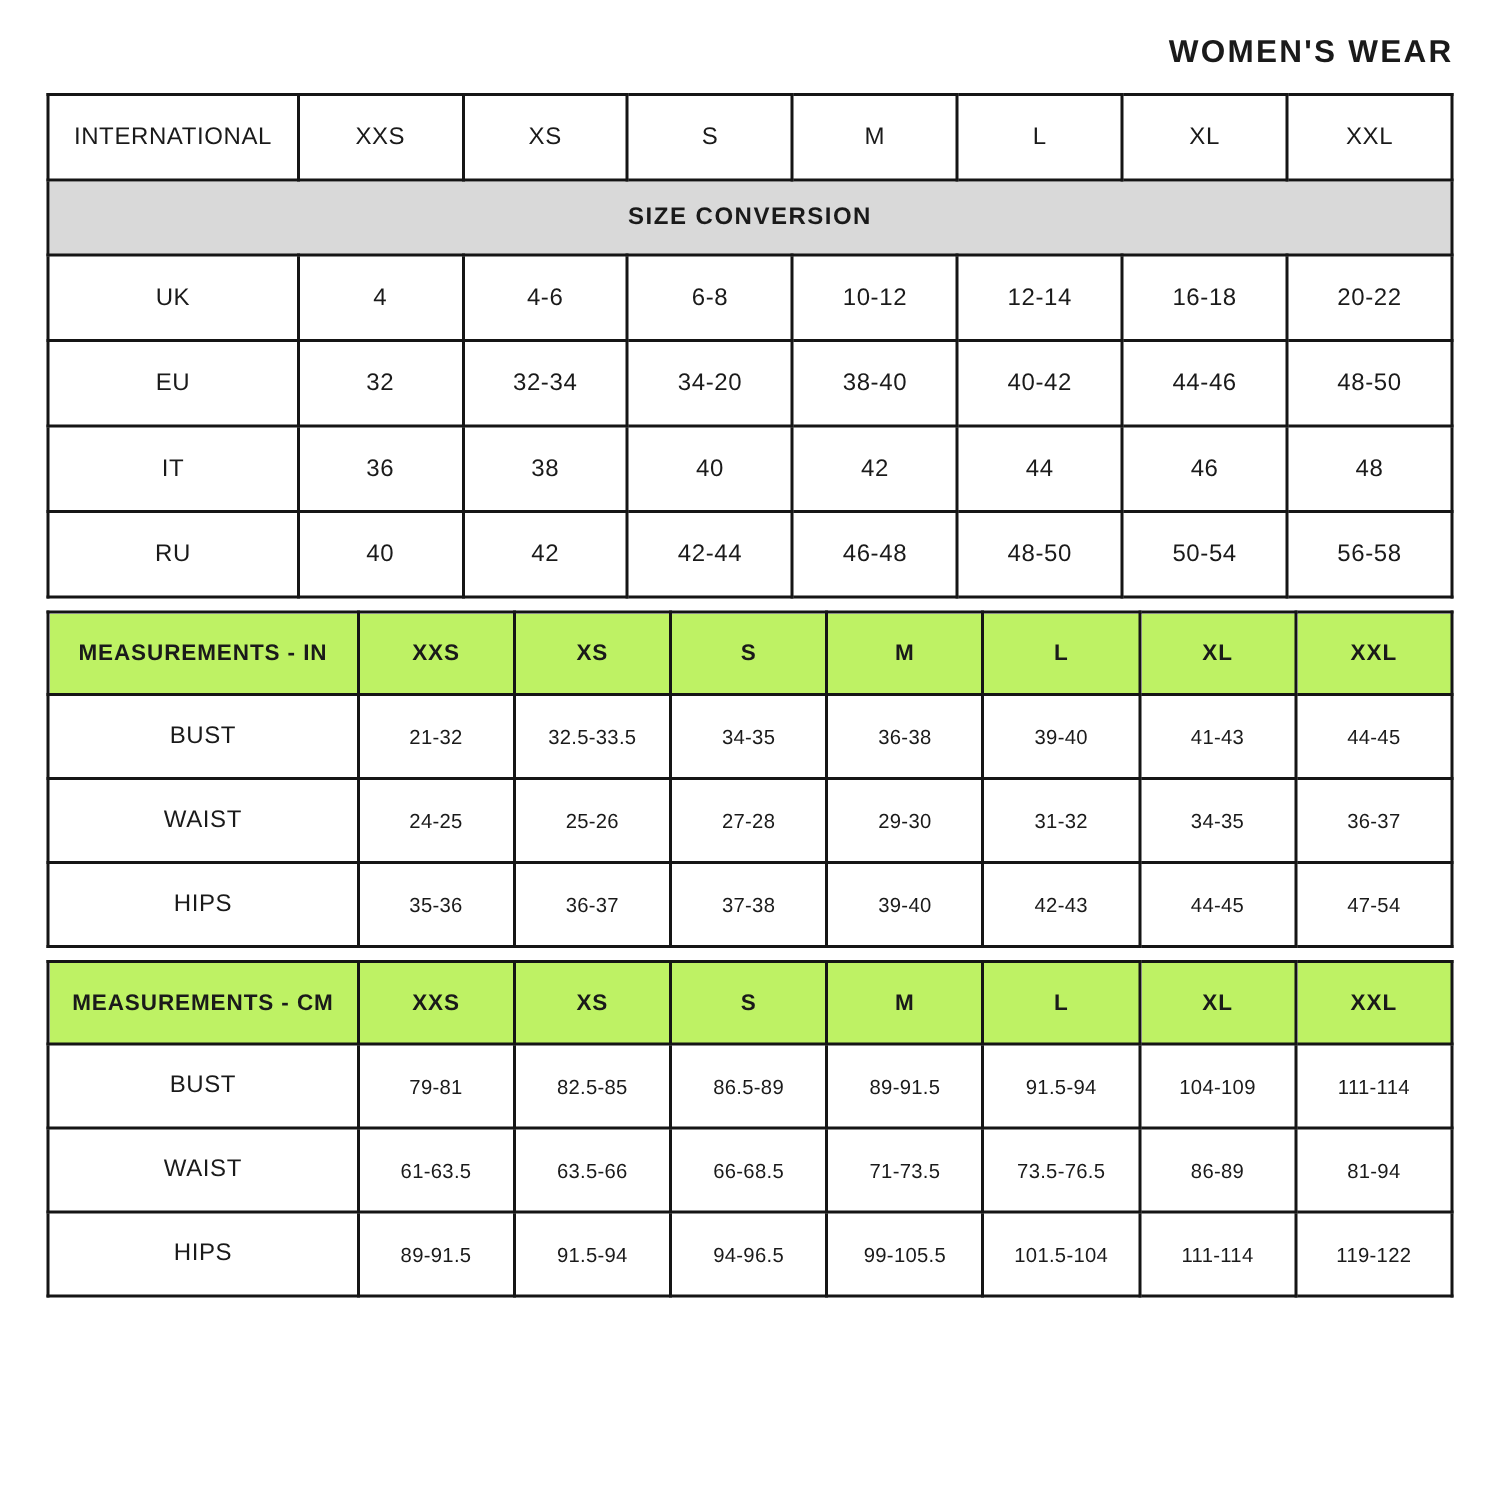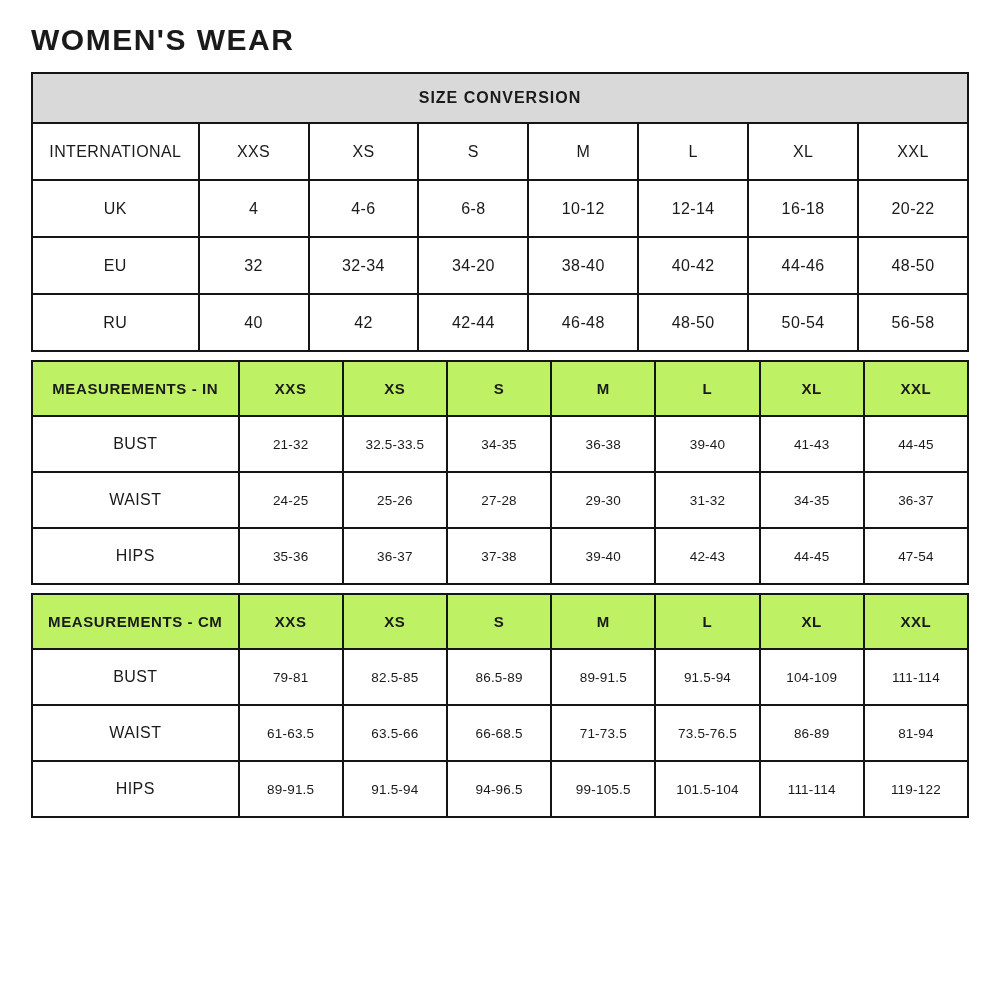--- a/index.html
+++ b/index.html
@@ -4,22 +4,22 @@
 <style>
   html,body{margin:0;padding:0;background:#fff;}
   body{
     width:1000px;height:1000px;
     font-family:"Liberation Sans",sans-serif;
     color:#1a1a1a;
     -webkit-font-smoothing:antialiased;
   }
   .page{padding:10px 31px 0 31px;}
   .page-title{
-    text-align:left;
-    font-size:30px;
+    text-align:right;
+    font-size:21px;
     font-weight:bold;
     letter-spacing:1.5px;
     margin:13px 0 15px 0;
   }
   table{
     border-collapse:collapse;
     width:938px;
     table-layout:fixed;
     margin:0 0 8px 0;
   }
@@ -65,32 +65,32 @@
       <col style="width:11.743%">
         <col style="width:11.743%">
         <col style="width:11.743%">
       <col style="width:11.743%">
         <col style="width:11.743%">
         <col style="width:11.743%">
         <col style="width:11.742%">
     </colgroup>
     <tbody>
       <tr>
-        <td colspan="8" class="table-title">SIZE CONVERSION</td>
-      </tr>
-      <tr>
           <td class="col-head">INTERNATIONAL</td>
           <td class="col-head">XXS</td>
           <td class="col-head">XS</td>
           <td class="col-head">S</td>
           <td class="col-head">M</td>
           <td class="col-head">L</td>
           <td class="col-head">XL</td>
           <td class="col-head">XXL</td>
         </tr>
+      <tr>
+        <td colspan="8" class="table-title">SIZE CONVERSION</td>
+      </tr>
     </tbody>
     <tbody>
         <tr>
           <td class="row-label">UK</td>
           <td class="value-cell">4</td>
           <td class="value-cell">4-6</td>
           <td class="value-cell">6-8</td>
           <td class="value-cell">10-12</td>
           <td class="value-cell">12-14</td>
           <td class="value-cell">16-18</td>
@@ -100,20 +100,30 @@
           <td class="row-label">EU</td>
           <td class="value-cell">32</td>
           <td class="value-cell">32-34</td>
           <td class="value-cell">34-20</td>
           <td class="value-cell">38-40</td>
           <td class="value-cell">40-42</td>
           <td class="value-cell">44-46</td>
           <td class="value-cell">48-50</td>
         </tr>
         <tr>
+          <td class="row-label">IT</td>
+          <td class="value-cell">36</td>
+          <td class="value-cell">38</td>
+          <td class="value-cell">40</td>
+          <td class="value-cell">42</td>
+          <td class="value-cell">44</td>
+          <td class="value-cell">46</td>
+          <td class="value-cell">48</td>
+        </tr>
+        <tr>
           <td class="row-label">RU</td>
           <td class="value-cell">40</td>
           <td class="value-cell">42</td>
           <td class="value-cell">42-44</td>
           <td class="value-cell">46-48</td>
           <td class="value-cell">48-50</td>
           <td class="value-cell">50-54</td>
           <td class="value-cell">56-58</td>
         </tr>
       </tbody>

